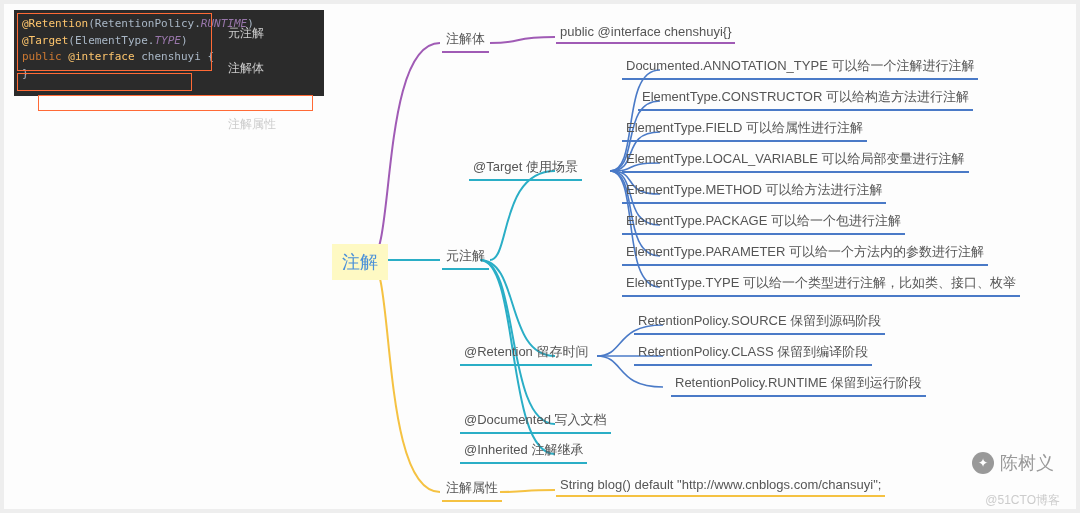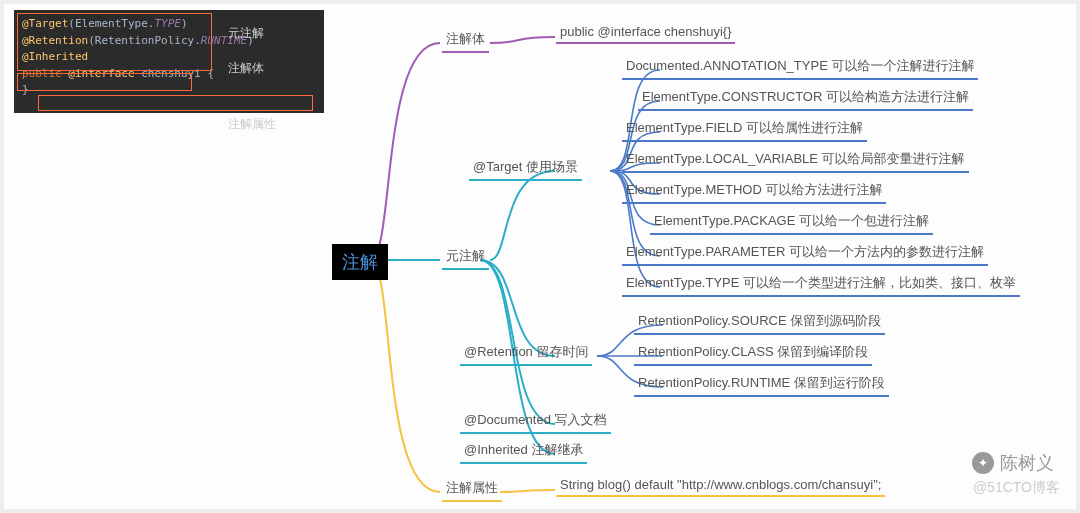--- a/index.html
+++ b/index.html
@@ -16,42 +16,41 @@
   .box1 { position: absolute; top: 3px; left: 3px; width: 195px; height: 58px; border: 1px solid #ff6a36; }
   .box2 { position: absolute; top: 63px; left: 3px; width: 175px; height: 18px; border: 1px solid #ff6a36; }
   .box3 { position: absolute; top: 85px; left: 24px; width: 275px; height: 16px; border: 1px solid #ff6a36; }
   .lbl  { position: absolute; color: #ccc; font-size: 12px; font-family: "Microsoft YaHei", sans-serif; }
   .lbl1 { top: 14px; left: 214px; }
   .lbl2 { top: 49px; left: 214px; }
   .lbl3 { top: 105px; left: 214px; }
 
   
   .node { position: absolute; font-size: 13px; color: #555; padding: 2px 4px 3px 4px; border-bottom: 2px solid; white-space: nowrap; }
-  .root { position: absolute; font-size: 18px; color: #4a90d9; background: #000000; padding: 6px 10px; }
+  .root { position: absolute; font-size: 18px; color: #4a90d9; background: #fef9c3; padding: 6px 10px; }
   .c-purpleL { border-color: #a05bb5; }
   .c-cyanL   { border-color: #2aaec6; }
   .c-yellowL { border-color: #f5c242; }
   .c-blueL   { border-color: #4a7ac7; }
   
   svg.lines { position: absolute; top: 0; left: 0; width: 1080px; height: 513px; pointer-events: none; }
   
   .watermark1 { position: absolute; right: 26px; bottom: 38px; color: #999; font-size: 18px; display: flex; align-items: center; gap: 6px; }
   .watermark1 .ic { width: 22px; height: 22px; border-radius: 50%; background: #999; display: flex; align-items: center; justify-content: center; color: #fff; font-size: 12px; }
-  .watermark2 { position: absolute; right: 20px; bottom: 16px; color: #ccc; font-size: 14px; }
+  .watermark2 { position: absolute; right: 20px; bottom: 4px; color: #ccc; font-size: 12px; }
   .frame { position: absolute; top:0; left:0; right:0; bottom:0; border: 4px solid #eee; pointer-events:none;}
 </style>
 </head>
 <body>
 
 <div class="frame"></div>
 
 <div class="code-panel">
+  <div class="line"><span class="c-yellow">@Retention</span><span>(RetentionPolicy.</span><span class="c-purple">RUNTIME</span><span>)</span></div>
   <div class="line"><span class="c-yellow">@Target</span><span>(ElementType.</span><span class="c-purple">TYPE</span><span>)</span></div>
-  <div class="line"><span class="c-yellow">@Retention</span><span>(RetentionPolicy.</span><span class="c-purple">RUNTIME</span><span>)</span></div>
-  <div class="line"><span class="c-yellow">@Inherited</span></div>
   <div class="line"><span class="c-orange">public </span><span class="c-yellow">@interface </span><span class="c-white">chenshuyi </span><span>{</span></div>
   <div class="line">}</div>
   <div class="box1"></div>
     <div class="box2"></div>
     <div class="box3"></div>
   <div class="lbl lbl1">元注解</div>
   <div class="lbl lbl2">注解体</div>
   <div class="lbl lbl3">注解属性</div>
 </div>
 
@@ -98,27 +97,27 @@
 <div class="node c-cyanL" style="top:156px; left:469px;">@Target 使用场景</div>
 <div class="node c-cyanL" style="top:341px; left:460px;">@Retention 留存时间</div>
 <div class="node c-cyanL" style="top:409px; left:460px;">@Documented 写入文档</div>
 <div class="node c-cyanL" style="top:439px; left:460px;">@Inherited 注解继承</div>
 
 <div class="node c-blueL" style="top:55px; left:622px;">Documented.ANNOTATION_TYPE 可以给一个注解进行注解</div>
 <div class="node c-blueL" style="top:86px; left:622px;margin-left:16px;">ElementType.CONSTRUCTOR 可以给构造方法进行注解</div>
 <div class="node c-blueL" style="top:117px; left:622px;">ElementType.FIELD 可以给属性进行注解</div>
 <div class="node c-blueL" style="top:148px; left:622px;">ElementType.LOCAL_VARIABLE 可以给局部变量进行注解</div>
 <div class="node c-blueL" style="top:179px; left:622px;">ElementType.METHOD 可以给方法进行注解</div>
-<div class="node c-blueL" style="top:210px; left:622px;margin-left:28px;">ElementType.PACKAGE 可以给一个包进行注解</div>
+<div class="node c-blueL" style="top:210px; left:622px;">ElementType.PACKAGE 可以给一个包进行注解</div>
 <div class="node c-blueL" style="top:241px; left:622px;">ElementType.PARAMETER 可以给一个方法内的参数进行注解</div>
 <div class="node c-blueL" style="top:272px; left:622px;">ElementType.TYPE 可以给一个类型进行注解，比如类、接口、枚举</div>
 
 <div class="node c-blueL" style="top:310px; left:634px;">RetentionPolicy.SOURCE 保留到源码阶段</div>
 <div class="node c-blueL" style="top:341px; left:634px;">RetentionPolicy.CLASS 保留到编译阶段</div>
-<div class="node c-blueL" style="top:372px; left:634px;">RetentionPolicy.RUNTIME 保留到运行阶段</div>
+<div class="node c-blueL" style="top:372px; left:671px;">RetentionPolicy.RUNTIME 保留到运行阶段</div>
 
 <div class="node c-yellowL" style="top:477px; left:442px;">注解属性</div>
 <div class="node c-yellowL" style="top:475px; left:556px;">String blog() default "http://www.cnblogs.com/chansuyi";</div>
 
 <div class="watermark1">
   <span class="ic">✦</span>
   <span>陈树义</span>
 </div>
 <div class="watermark2">@51CTO博客</div>
 

